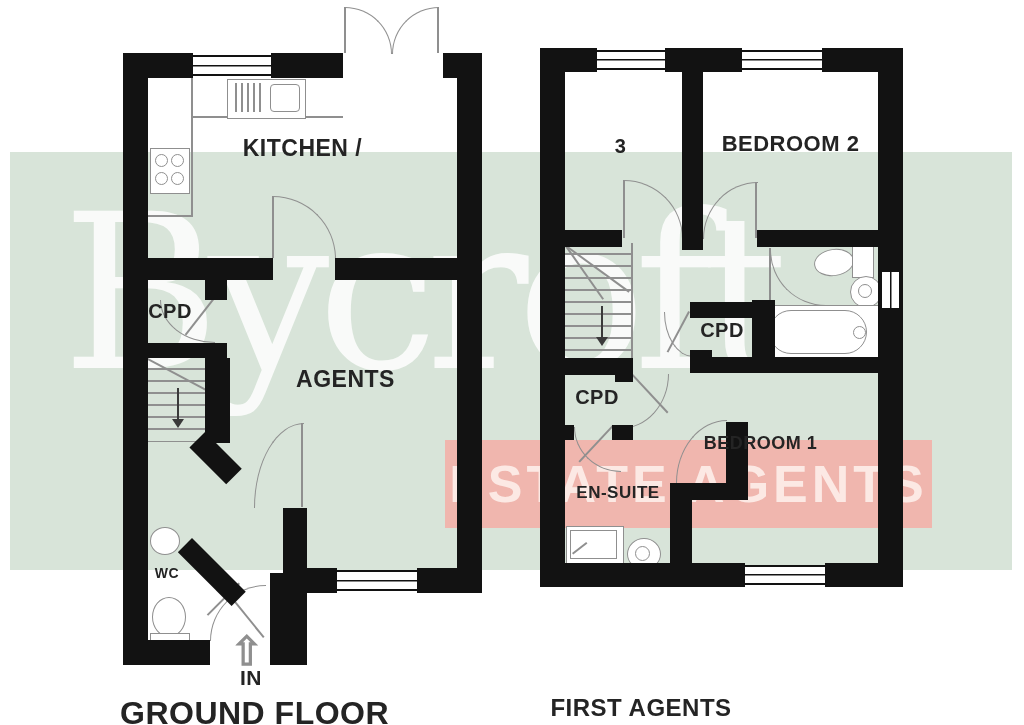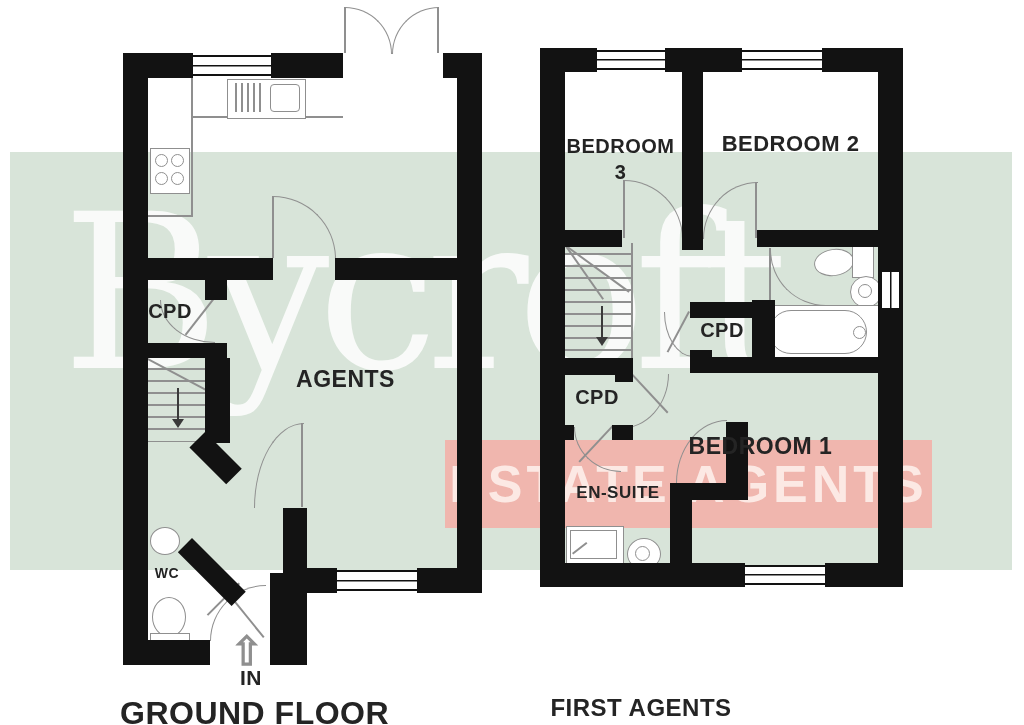--- a/index.html
+++ b/index.html
@@ -99,20 +99,21 @@
     <div class="ln" style="left:177px;top:388px;width:2px;height:32px;background:#3a3a3a"></div>
     <div class="ah" style="left:172px;top:419px"></div>
 
     <div class="fx" style="left:150px;top:527px;width:28px;height:26px;border-radius:50%"></div>
     <div class="fx" style="left:152px;top:597px;width:32px;height:38px;border-radius:50%"></div>
     <div class="fx" style="left:150px;top:633px;width:38px;height:12px"></div>
 
     <div class="glyph" style="left:230px;top:628px;font-size:40px">⇧</div>
 
     <div class="lbl" style="left:190px;top:134px;width:225px;font-size:23px;line-height:29px">
+      <span style="display:block">KITCHEN /</span>
     </div>
     <div class="lbl" style="left:144px;top:300px;width:52px;font-size:20px">CPD</div>
     <div class="lbl" style="left:288px;top:366px;width:115px;font-size:23px">AGENTS</div>
     <div class="lbl" style="left:141px;top:565px;width:52px;font-size:14px">WC</div>
     <div class="lbl" style="left:228px;top:666px;width:46px;font-size:21px">IN</div>
     <div class="lbl" style="left:120px;top:695px;width:225px;font-size:32px">GROUND FLOOR</div>
   </div>
 
   <div>
 
@@ -181,24 +182,23 @@
     </div>
 
     <div class="fx" style="left:566px;top:526px;width:56px;height:38px">
       <div style="position:absolute;left:3px;top:3px;width:45px;height:27px;border:1px solid var(--fx)"></div>
       <div class="ln" style="left:5px;top:26px;width:18px;height:1.5px;transform:rotate(-38deg)"></div>
     </div>
     <div class="fx" style="left:627px;top:538px;width:32px;height:30px;border-radius:50%"></div>
     <div class="fxt" style="left:635px;top:546px;width:13px;height:13px;border-radius:50%"></div>
 
     <div class="lbl" style="left:553px;top:133px;width:135px;font-size:20px;line-height:26px">
-      <span style="display:block">BEDROOM</span>
       <span style="display:block">3</span>
     </div>
     <div class="lbl" style="left:703px;top:131px;width:175px;font-size:22px">BEDROOM 2</div>
     <div class="lbl" style="left:692px;top:319px;width:60px;font-size:20px">CPD</div>
     <div class="lbl" style="left:567px;top:386px;width:60px;font-size:20px">CPD</div>
     <div class="lbl" style="left:563px;top:483px;width:110px;font-size:17px">EN-SUITE</div>
-    <div class="lbl" style="left:658px;top:433px;width:205px;font-size:23px">BEDROOM 1</div>
+    <div class="lbl" style="left:658px;top:433px;width:205px;font-size:18px">BEDROOM 1</div>
     <div class="lbl" style="left:536px;top:694px;width:210px;font-size:24px">FIRST AGENTS</div>
   </div>
 
 </div>
 
 </body></html>

